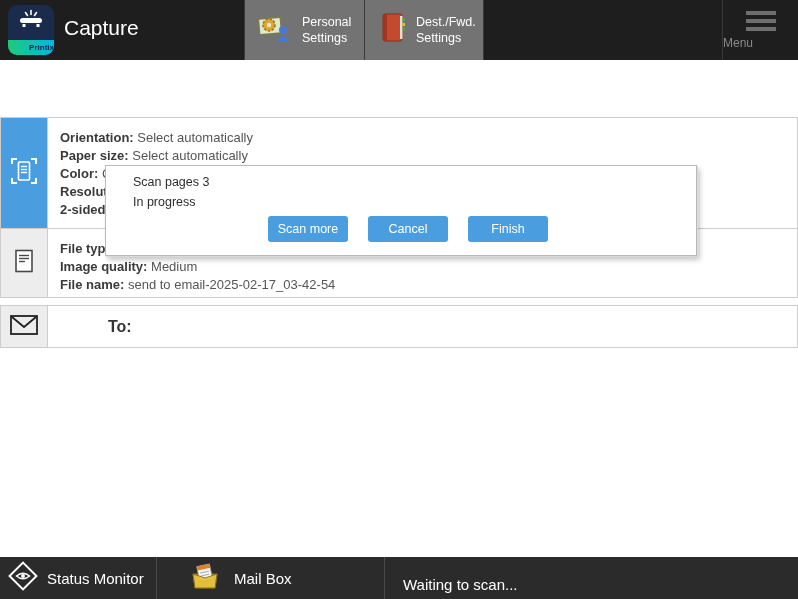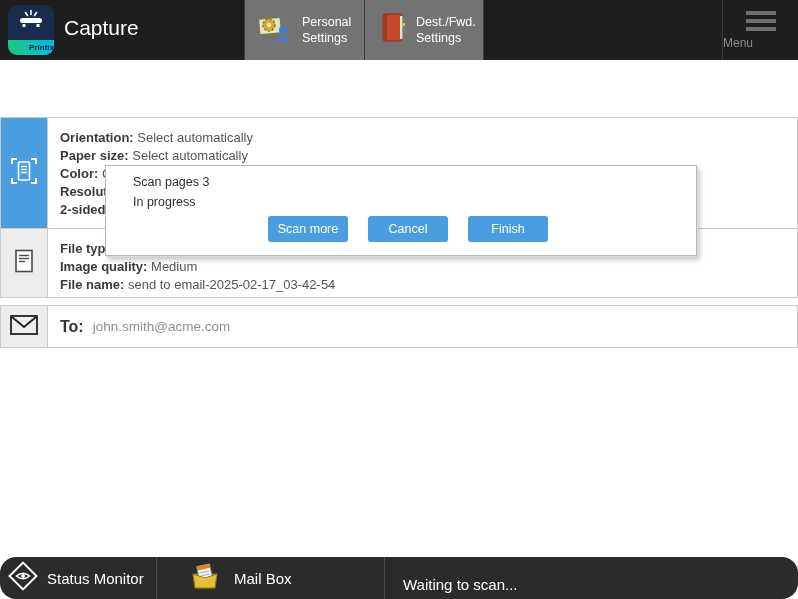--- a/index.html
+++ b/index.html
@@ -50,21 +50,21 @@
     position:absolute; left:0; top:0; bottom:0; width:46px;
     border-right:1px solid #cccccc;
     display:flex; align-items:center; justify-content:center;
   }
   .icon-cell.blue { background:#4a9ee0; }
   .icon-cell.gray { background:#ededed; }
   .row-content { position:absolute; left:47px; right:0; top:0; bottom:0; padding:11px 0 0 12px; }
   .kv { font-size:13px; line-height:18px; color:#555555; white-space:nowrap; }
   .kv b { color:#3a3a3a; }
   .to-content { display:flex; align-items:center; padding:0 0 0 12px; height:100%; position:absolute; left:47px; right:0; top:0; }
-  .to-label { font-size:16px; font-weight:bold; color:#333333; margin-right:9px; }
+  .to-label { font-size:16px; font-weight:bold; color:#333333; margin-right:9px;margin-left:48px; }
   .to-value { font-size:13.5px; color:#909090; }
   
   .dialog {
     position:absolute; left:105px; top:165px; width:590px; height:89px;
     background:#ffffff; border:1px solid #b9b9b9; z-index:10;
     box-shadow:1px 1px 0 #d9d9d9, 3px 4px 5px rgba(0,0,0,0.22);
   }
   .dlg-line { position:absolute; left:27px; font-size:12.5px; color:#2d2d2d; }
   .dlg-line-1 { top:9px; }
   .dlg-line-2 { top:29px; }
@@ -72,21 +72,21 @@
     position:absolute; top:50px; width:80px; height:26px;
     background:#4a9ee0; color:#ffffff; font-size:12.5px;
     border:none; border-radius:3px; font-family:"Liberation Sans",sans-serif; cursor:pointer;
   }
   .dlg-btn-1 { left:162px; }
   .dlg-btn-2 { left:262px; }
   .dlg-btn-3 { left:362px; }
   
   .footer {
     position:absolute; left:0; top:557px; width:798px; height:42px;
-    background:#2b2b2b; display:flex; align-items:stretch; color:#ffffff;border-radius:16px;
+    background:#2b2b2b; display:flex; align-items:stretch; color:#ffffff;
   }
   .f-item { display:flex; align-items:center; box-sizing:border-box; cursor:pointer; }
   .f-sec1 { width:157px; padding-left:8px; gap:9px; border-right:1px solid #4a4a4a; }
   .f-sec2 { width:228px; padding-left:33px; gap:14px; border-right:1px solid #4a4a4a; }
   .f-label { font-size:15px; }
   .f-status { display:flex; align-items:center; padding-left:18px; font-size:15px;margin-top:12px; }
 </style>
 </head>
 <body>
 
@@ -208,21 +208,20 @@
     <div class="icon-cell gray">
       <span>
         <svg width="28" height="20" viewBox="0 0 28 20">
           <rect x="1" y="1" width="26" height="18" fill="none" stroke="#222222" stroke-width="1.8"></rect>
           <polyline points="2,2 14,12 26,2" fill="none" stroke="#222222" stroke-width="1.8"></polyline>
         </svg>
       </span>
     </div>
     <div class="to-content">
       <span class="to-label">To:</span>
-      <span class="to-value">john.smith@acme.com</span>
     </div>
   </div>
 
   <div class="dialog">
     <div class="dlg-line dlg-line-1">Scan pages 3</div>
     <div class="dlg-line dlg-line-2">In progress</div>
     <button class="dlg-btn dlg-btn-1">Scan more</button>
     <button class="dlg-btn dlg-btn-2">Cancel</button>
     <button class="dlg-btn dlg-btn-3">Finish</button>
   </div>

